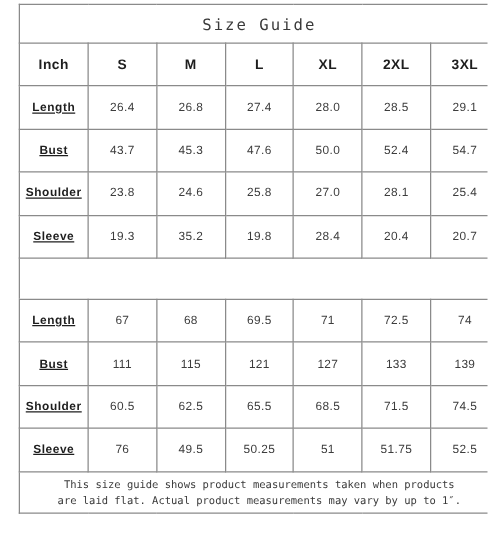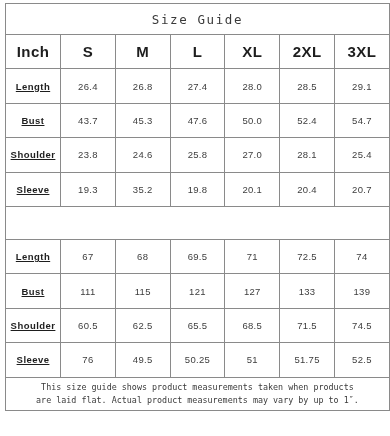--- a/index.html
+++ b/index.html
@@ -12,21 +12,21 @@
     height: 436px;
     font-family: "Liberation Sans", sans-serif;
     -webkit-font-smoothing: antialiased;
   }
 
   .sheet {
     position: relative;
     width: 390px;
     height: 348px;
     box-sizing: border-box;
-    padding: 3px 3px 2px 5px;
+    padding: 3px 3px 2px 15px;
   }
 
   table.grid {
     border-collapse: collapse;
     table-layout: fixed;
     width: 384px;
     border: 1px solid #8a8a8a;
   }
 
   table.grid td {
@@ -57,21 +57,21 @@
   col.c-label { width: 55px; }
   col.c-size  { width: 54.8px; }
 
   
   tr.hdr td, tr.dat td {
     height: 33.4px;
   }
   tr.hdr td {
     font-weight: bold;
     color: #1e1e1e;
-    font-size: 15px;
+    font-size: 11px;
     letter-spacing: 0.45px;
   }
   tr.hdr td.unit {
     letter-spacing: 0.4px;
   }
   tr.dat td.rowlabel {
     font-weight: bold;
     color: #1e1e1e;
     letter-spacing: 0.45px;
     text-decoration: underline;
@@ -169,21 +169,21 @@
         <td class="val">27.0</td>
         <td class="val">28.1</td>
         <td class="val">25.4</td>
       </tr>
 
       <tr class="dat">
         <td class="rowlabel">Sleeve</td>
         <td class="val">19.3</td>
         <td class="val">35.2</td>
         <td class="val">19.8</td>
-        <td class="val">20.1</td>
+        <td class="val">28.4</td>
         <td class="val">20.4</td>
         <td class="val">20.7</td>
       </tr>
 
       <tr class="spacer">
         <td colspan="7"></td>
       </tr>
 
 
       <tr class="dat">

